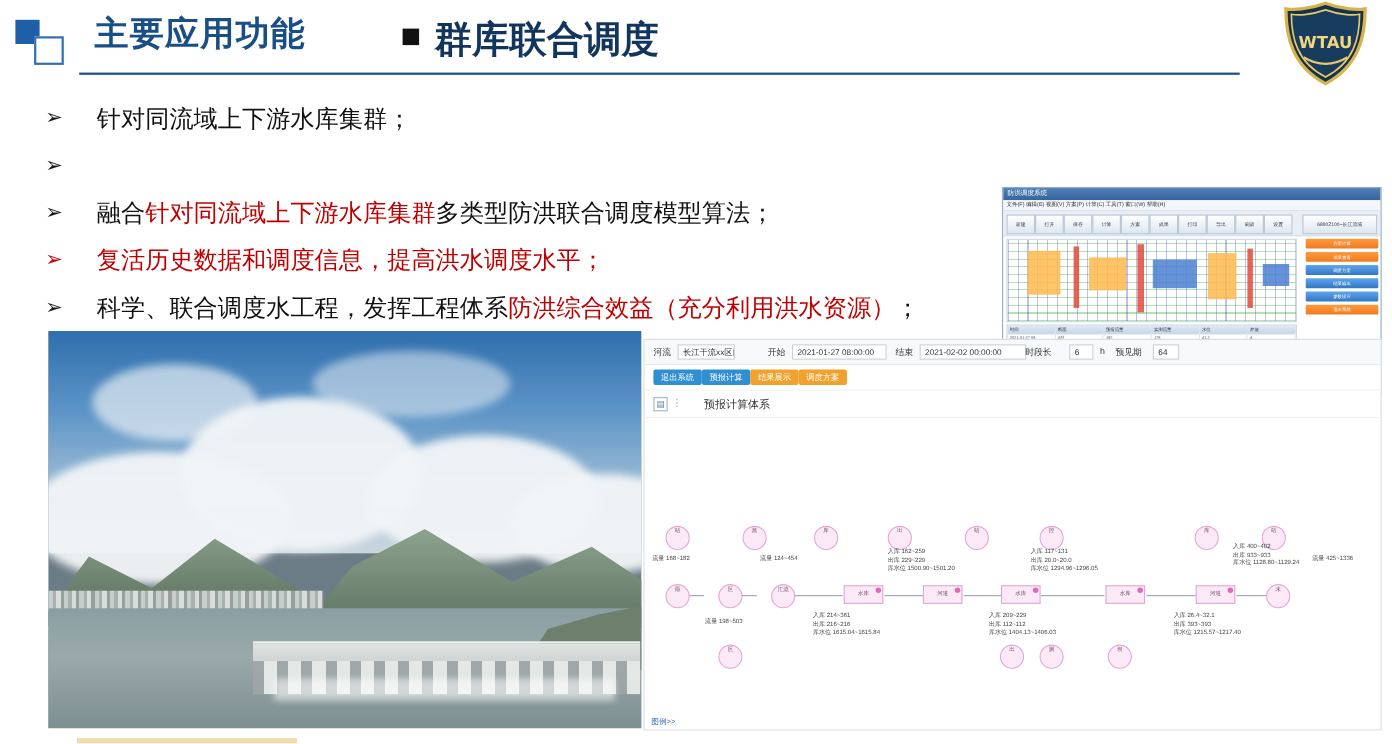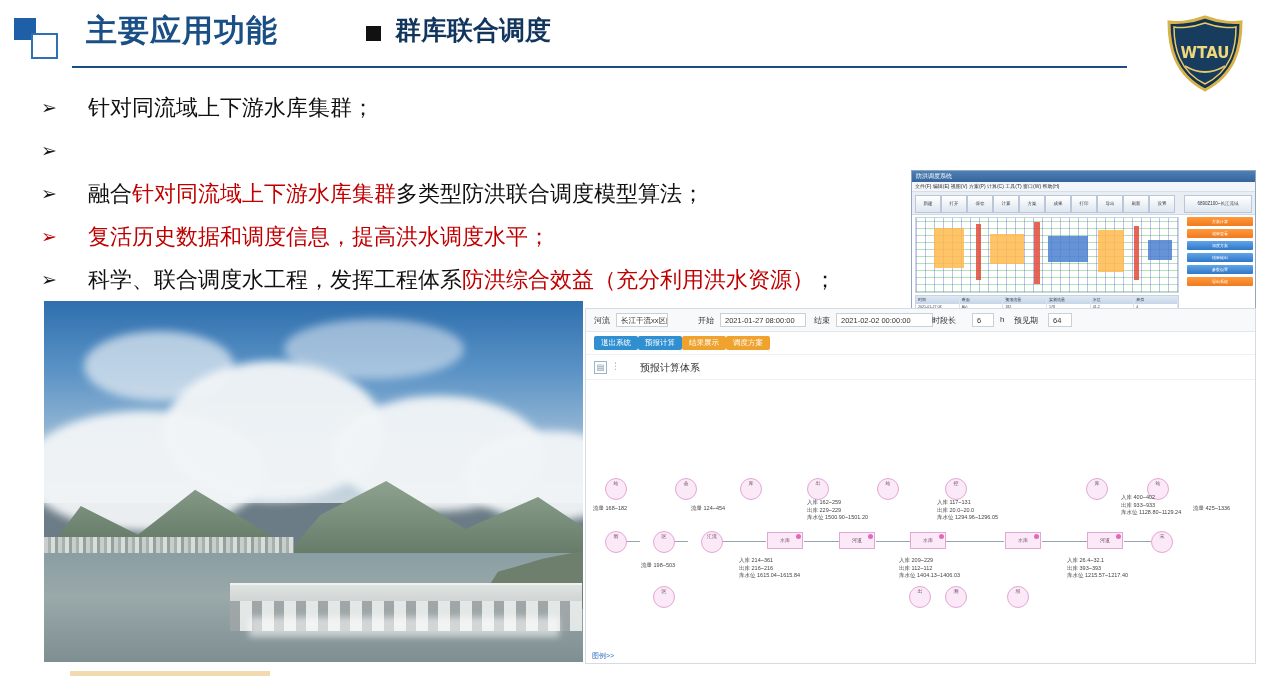--- a/index.html
+++ b/index.html
@@ -43,36 +43,36 @@
   }
   .title-sq {
     position: absolute;
     left: 366px; top: 26px;
     width: 15px; height: 15px;
     background: #111;
   }
   .title-sub {
     position: absolute;
     left: 395px; top: 13px;
-    font-size: 26px;
+    font-size: 34px;
     font-weight: bold;
     color: #12355e;
     font-family: "DejaVu Sans", sans-serif;
   }
   .hdr-rule {
     position: absolute;
     left: 72px; top: 66px;
     width: 1055px; height: 2px;
     background: #1a4f86;
   }
 
   
   .logo {
     position: absolute;
-    right: 18px; top: 14px;
+    right: 18px; top: 0;
     width: 84px; height: 80px; text-align: right;
   }
 
   
   .bullets {
     position: absolute;
     left: 36px; top: 86px;
     width: 900px;
   }
   .bullet {

